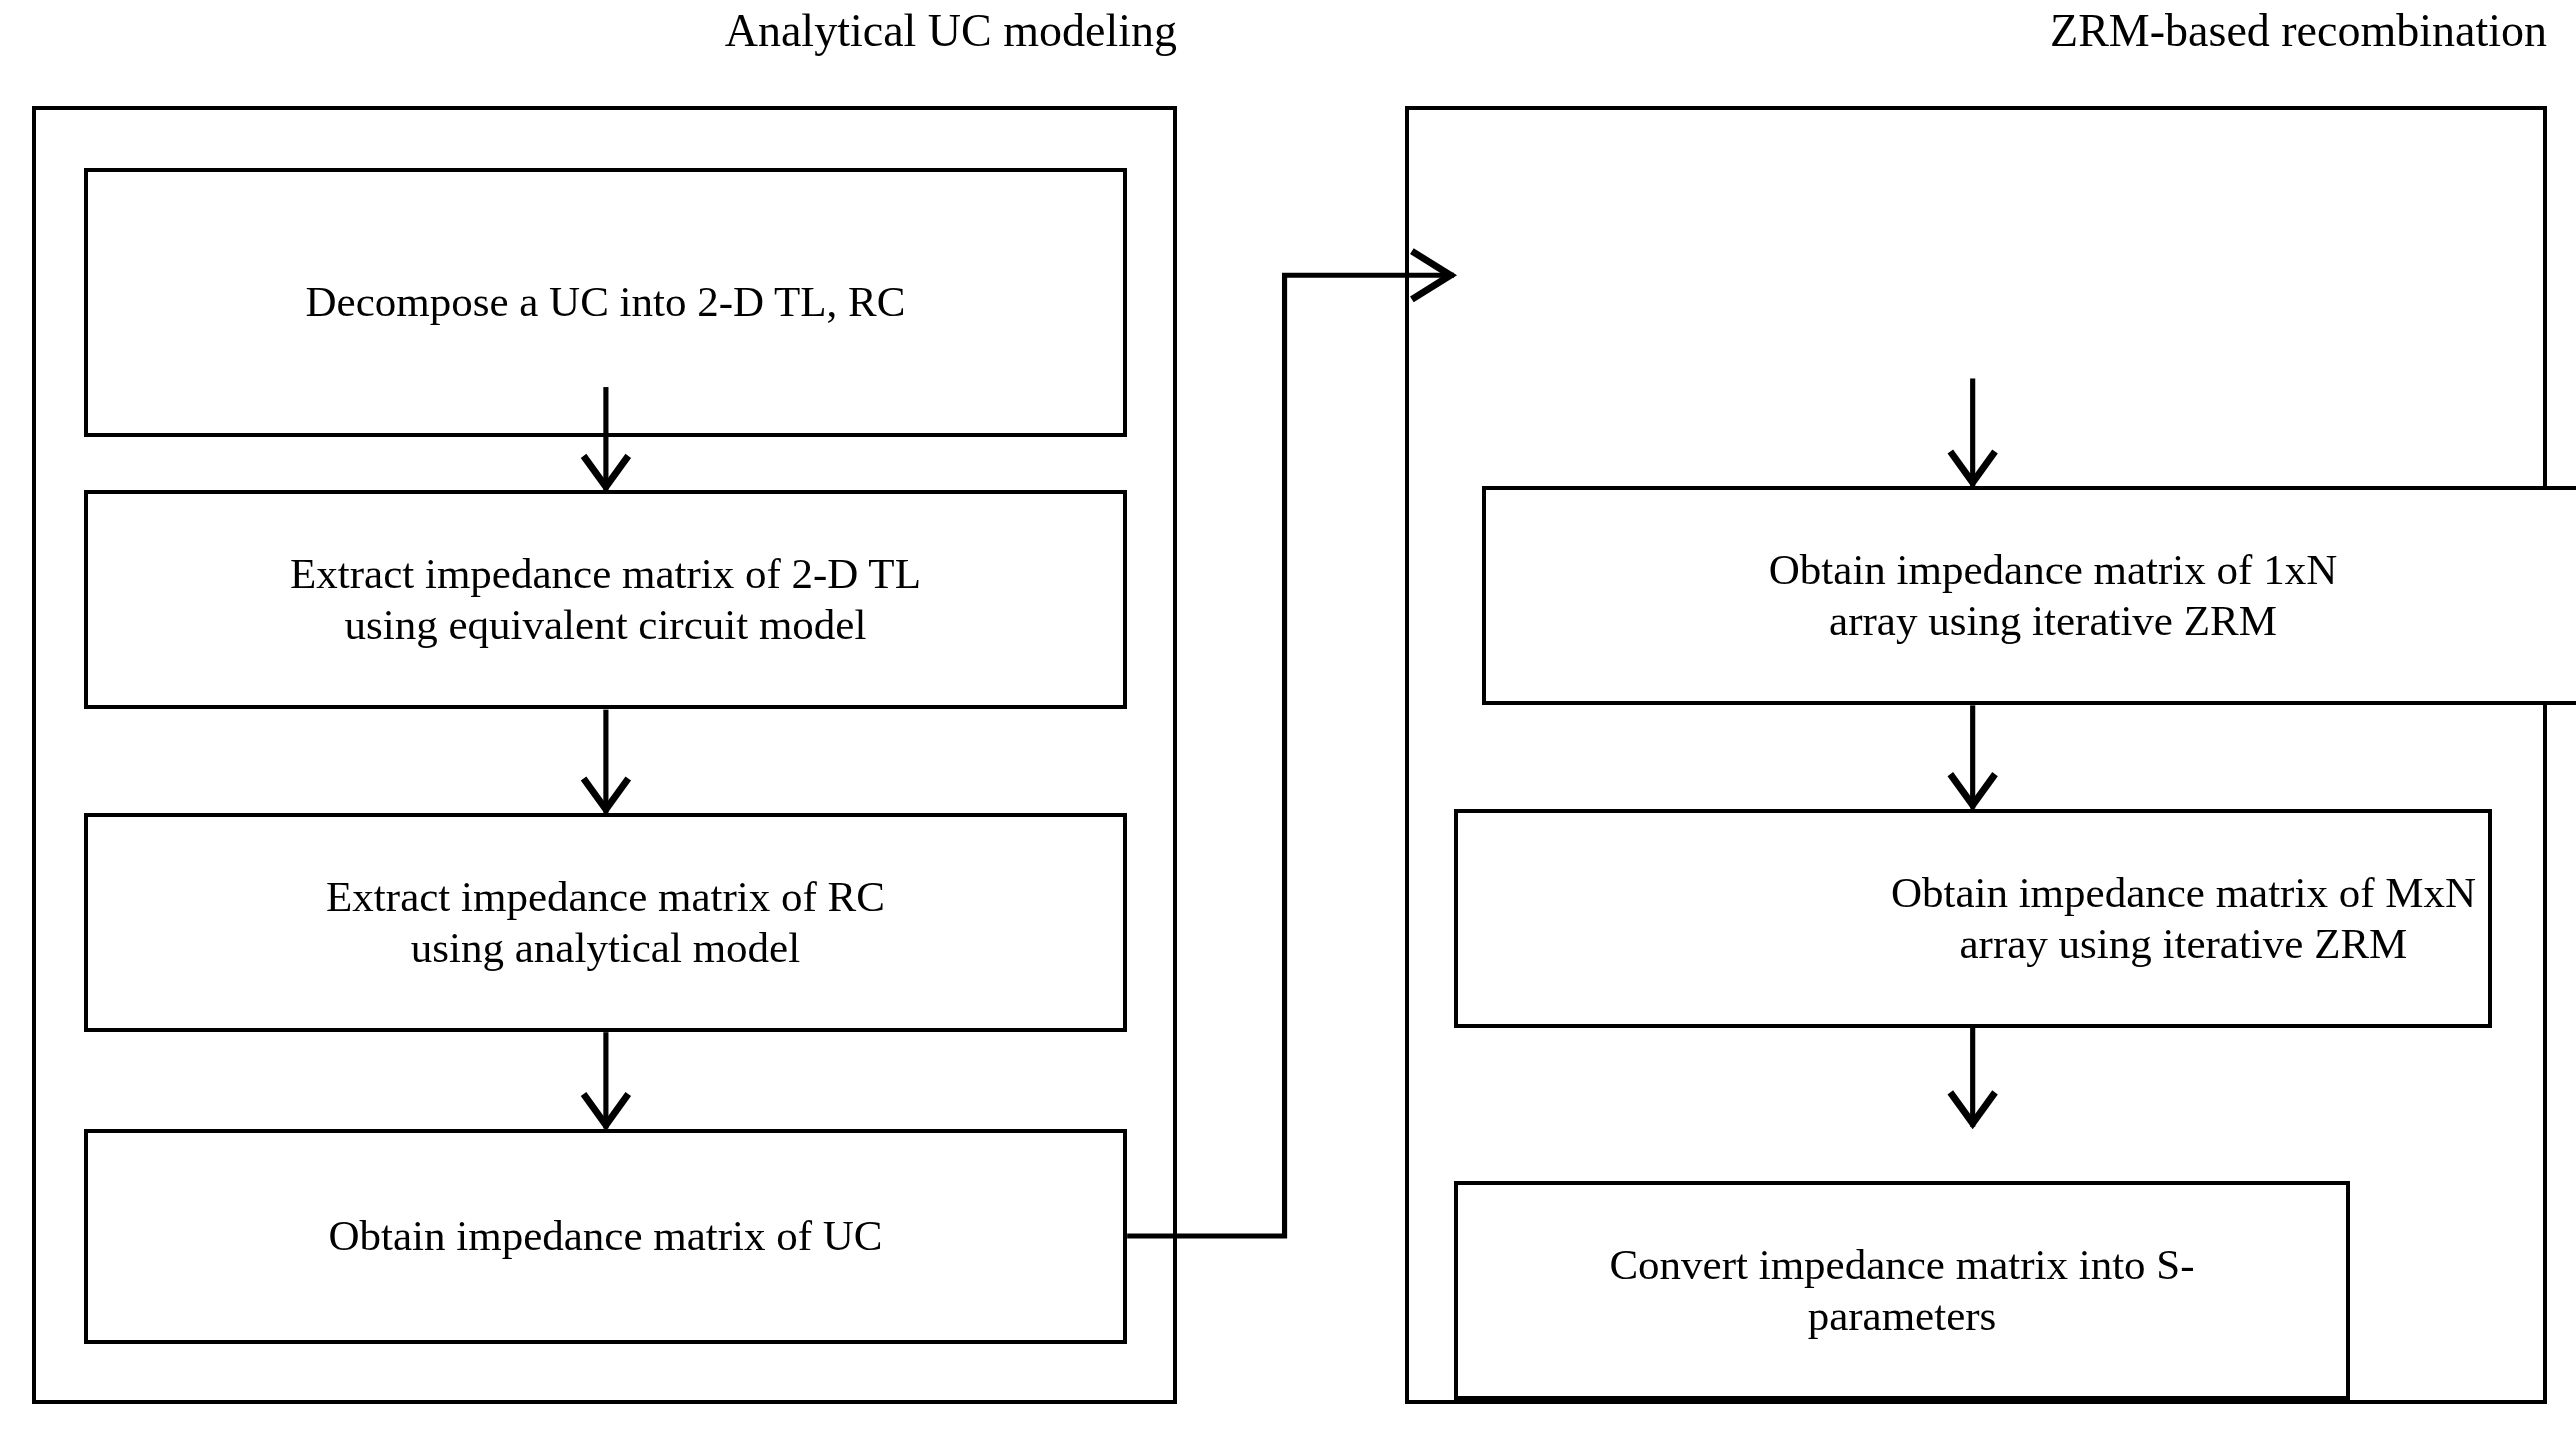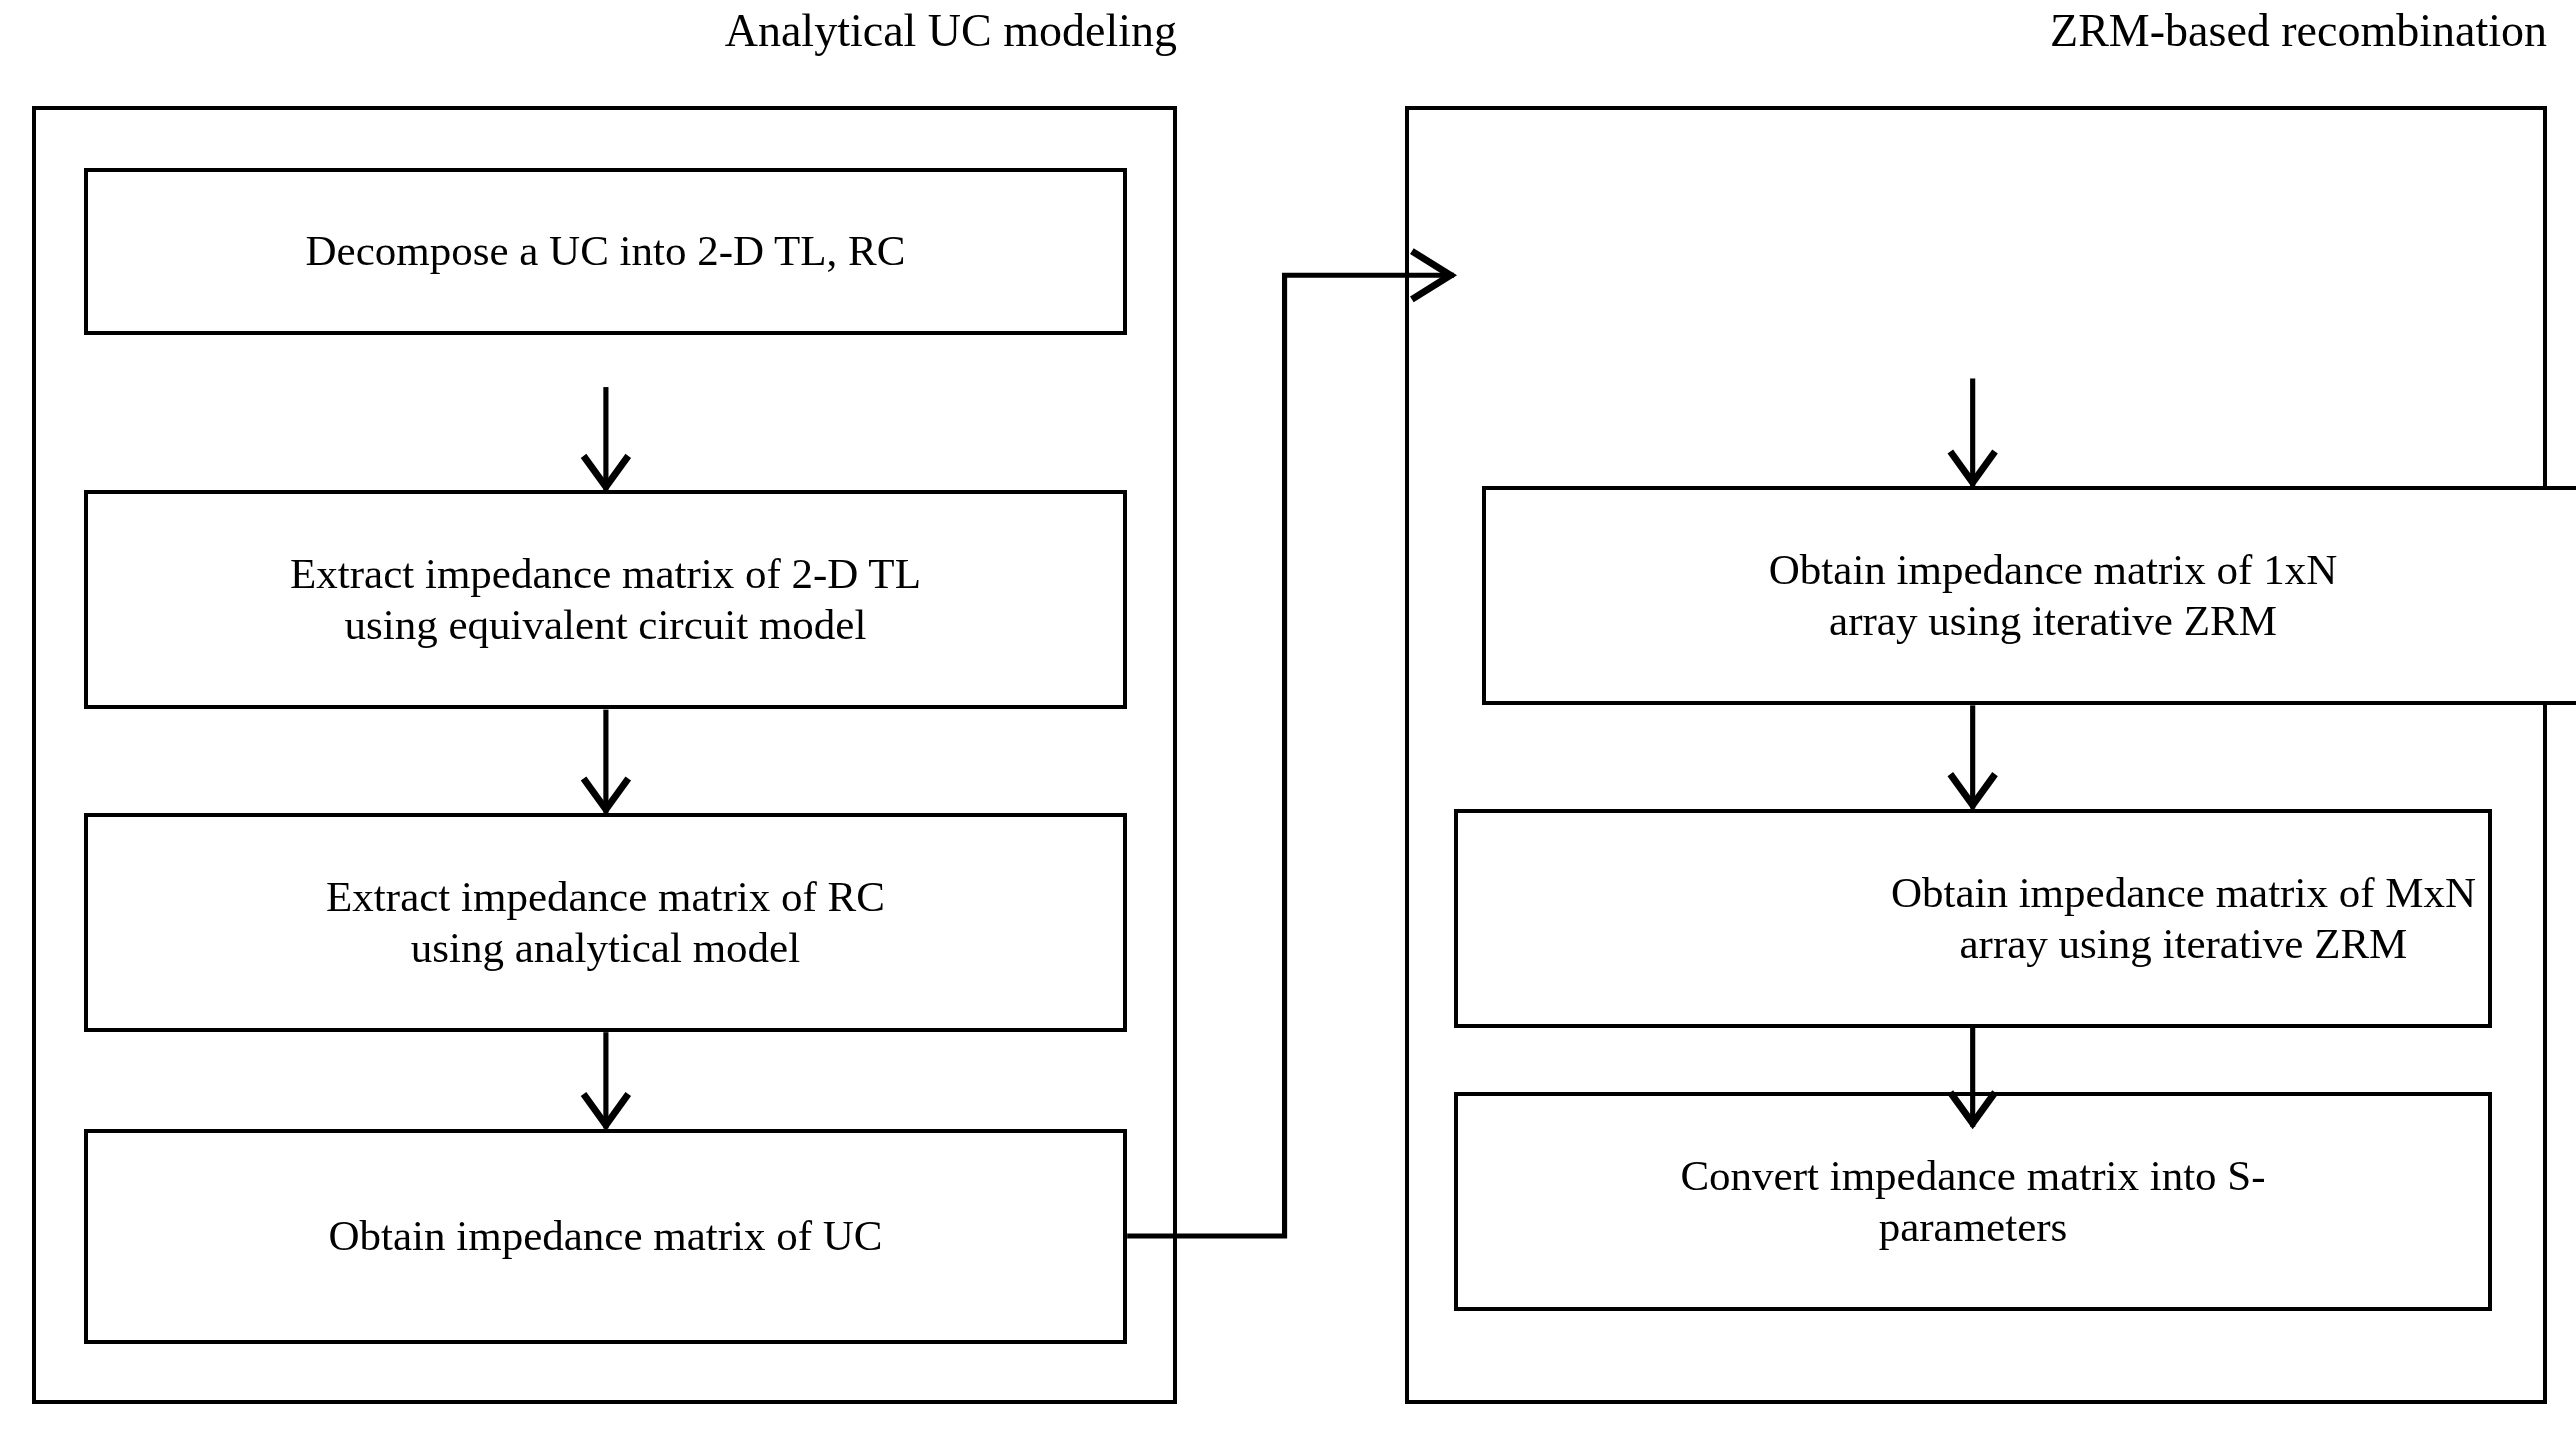--- a/index.html
+++ b/index.html
@@ -51,30 +51,30 @@
     text-align: center;
     padding: 3.4px 12px;
   }
   .step-text {
     font-size: 43px;
     line-height: 1.18;
     color: #000;
   }
 
   
-  #box-l1 { left: 84px;  top: 168px;  width: 1043px; height: 167px; }
+  #box-l1 { left: 84px;  top: 168px;  width: 1043px; height: 269px; }
   #box-l2 { left: 84px;  top: 490px;  width: 1043px; height: 219px; }
   #box-l3 { left: 84px;  top: 813px;  width: 1043px; height: 219px; }
   #box-l4 { left: 84px;  top: 1129px; width: 1043px; height: 215px; justify-content: center; }
 
   
   #box-r1 { left: 1454px; top: 168px;  width: 1038px; height: 211px; }
   #box-r2 { left: 1482px; top: 486px;  width: 1142px; height: 219px; }
   #box-r3 { left: 1454px; top: 809px;  width: 1038px; height: 219px; justify-content: flex-end; }
-  #box-r4 { left: 1454px; top: 1092px; width: 1038px; height: 219px; align-items: center; }
+  #box-r4 { left: 1454px; top: 1181px; width: 896px; height: 219px; align-items: center; }
 
   
   #wires {
     position: absolute;
     left: 0; top: 0;
     width: 2576px; height: 1433px;
     pointer-events: none;
   }
   .wire {
     fill: none;

